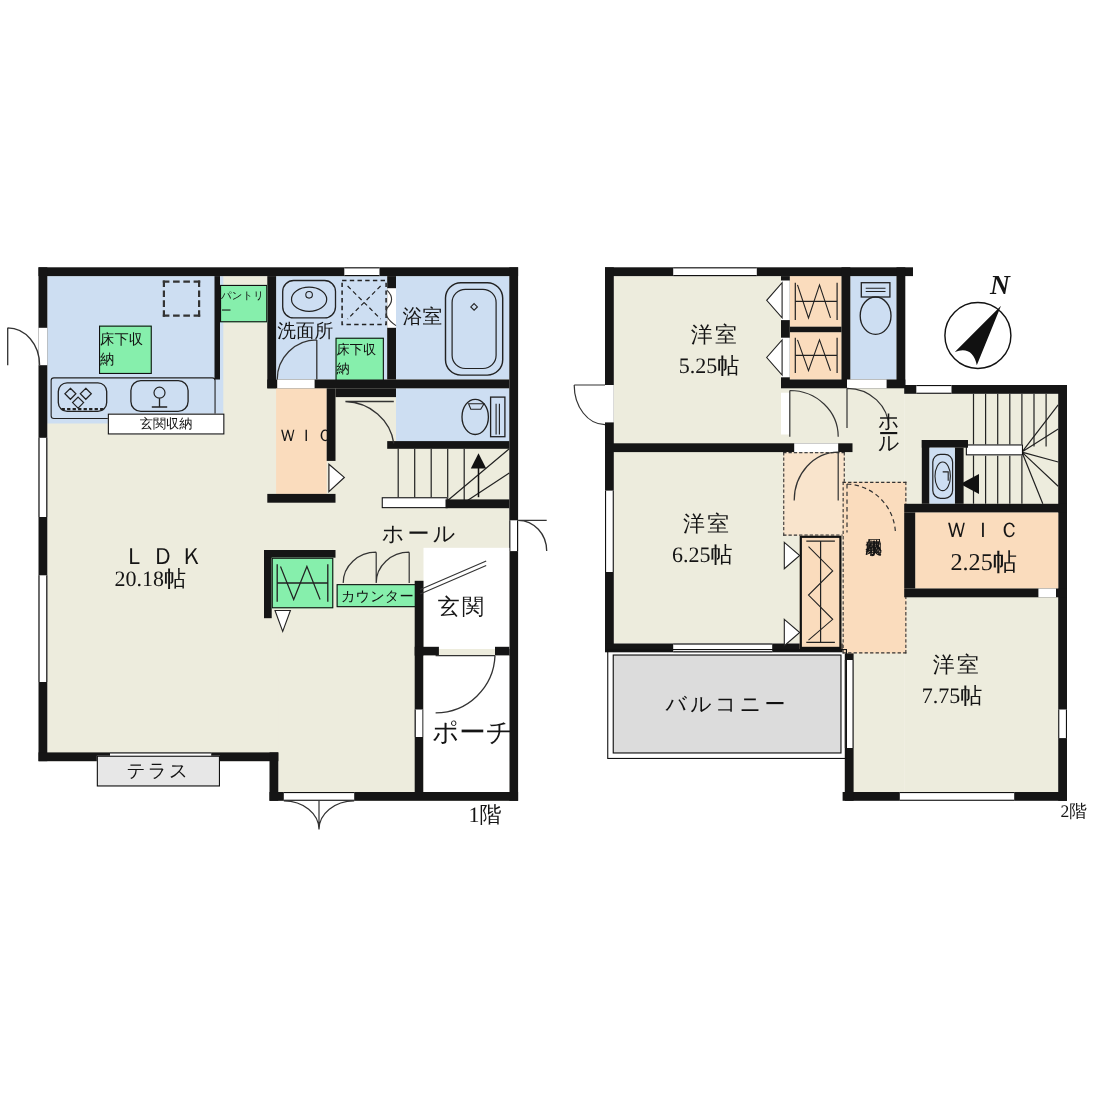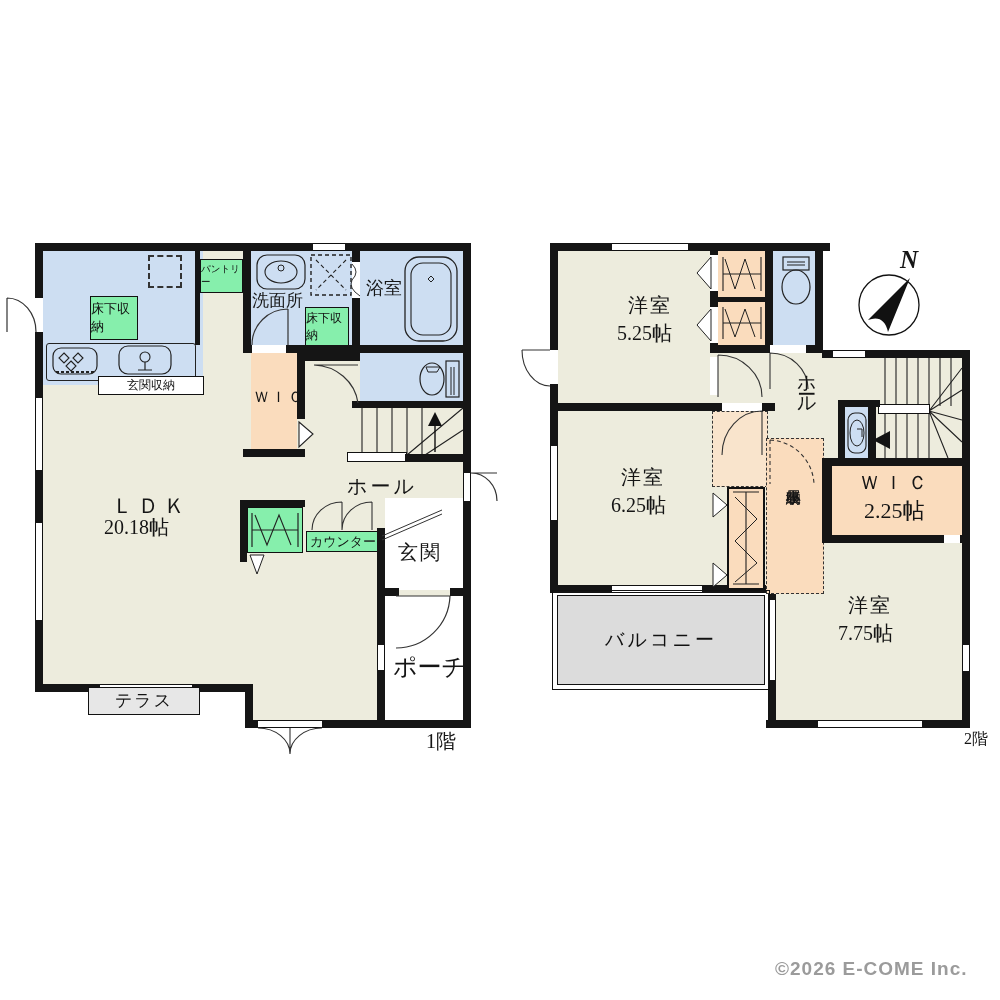--- a/index.html
+++ b/index.html
@@ -309,15 +309,14 @@
 
     <div class="lab" style="left:900px;top:246px;font-size:25px;font-style:italic;font-weight:bold">N</div>
     <svg style="left:856px;top:270px" width="66" height="66">
       <circle cx="33" cy="35" r="30" fill="none" stroke="#111" stroke-width="1.3"></circle>
       <path d="M54,8 L12,50 Q28,44 32,62 Z" fill="#111"></path>
       </svg>
 
     <div class="lab" style="left:964px;top:730px;font-size:16px">2階</div>
   </div>
 
-  <div class="abs copy" style="left:775px;top:958px">©2026 E-COME Inc.</div>
 
 </div>
 
 </body></html>

